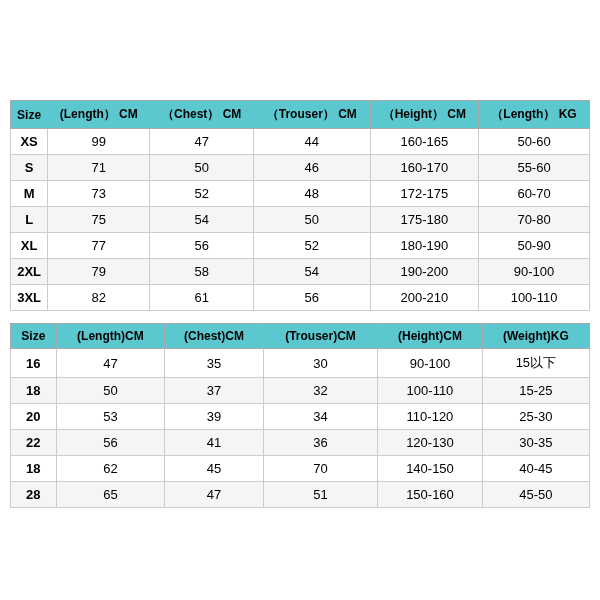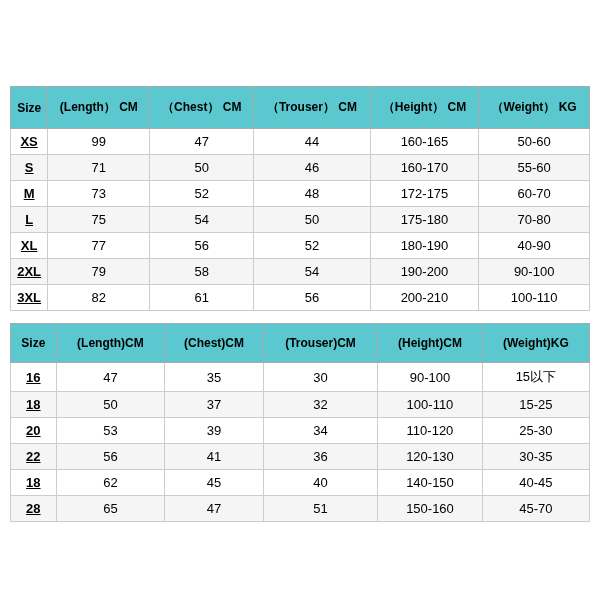--- a/index.html
+++ b/index.html
@@ -25,57 +25,56 @@
     }
     table {
       width: 100%;
       border-collapse: collapse;
       margin-bottom: 2px;
     }
     th {
       background-color: #5bc8d0;
       border: 1px solid #aaa;
       text-align: center;
-      padding: 12px 3px;
+      padding: 5px 3px;
       font-weight: bold;
       font-size: 12px;
       color: #000;
     }
     td {
       border: 1px solid #ccc;
       text-align: center;
       padding: 5px 3px;
       color: #000;
     }
     tr:nth-child(odd) td {
       background-color: #fff;
     }
     tr:nth-child(even) td {
       background-color: #f5f5f5;
     }
     td:first-child {
       font-weight: bold;
-      text-decoration: underline;
     }
   </style>
 </head>
 <body>
 
 <div class="container">
 
   <div class="section-title"></div>
   <table>
     <thead>
       <tr id="adult-header-row">
           <th>Size</th>
           <th>(Length） CM</th>
           <th>（Chest） CM</th>
           <th>（Trouser） CM</th>
           <th>（Height） CM</th>
-          <th>（Weight） KG</th>
+          <th>（Length） KG</th>
         </tr>
     </thead>
     <tbody id="adult-body">
         <tr>
           <td>XS</td>
           <td>99</td>
           <td>47</td>
           <td>44</td>
           <td>160-165</td>
           <td>50-60</td>
@@ -103,21 +102,21 @@
           <td>50</td>
           <td>175-180</td>
           <td>70-80</td>
         </tr>
         <tr>
           <td>XL</td>
           <td>77</td>
           <td>56</td>
           <td>52</td>
           <td>180-190</td>
-          <td>40-90</td>
+          <td>50-90</td>
         </tr>
         <tr>
           <td>2XL</td>
           <td>79</td>
           <td>58</td>
           <td>54</td>
           <td>190-200</td>
           <td>90-100</td>
         </tr>
         <tr>
@@ -173,27 +172,27 @@
           <td>56</td>
           <td>41</td>
           <td>36</td>
           <td>120-130</td>
           <td>30-35</td>
         </tr>
         <tr>
           <td>18</td>
           <td>62</td>
           <td>45</td>
-          <td>40</td>
+          <td>70</td>
           <td>140-150</td>
           <td>40-45</td>
         </tr>
         <tr>
           <td>28</td>
           <td>65</td>
           <td>47</td>
           <td>51</td>
           <td>150-160</td>
-          <td>45-70</td>
+          <td>45-50</td>
         </tr>
       </tbody>
   </table>
 </div>
 
 </body></html>

